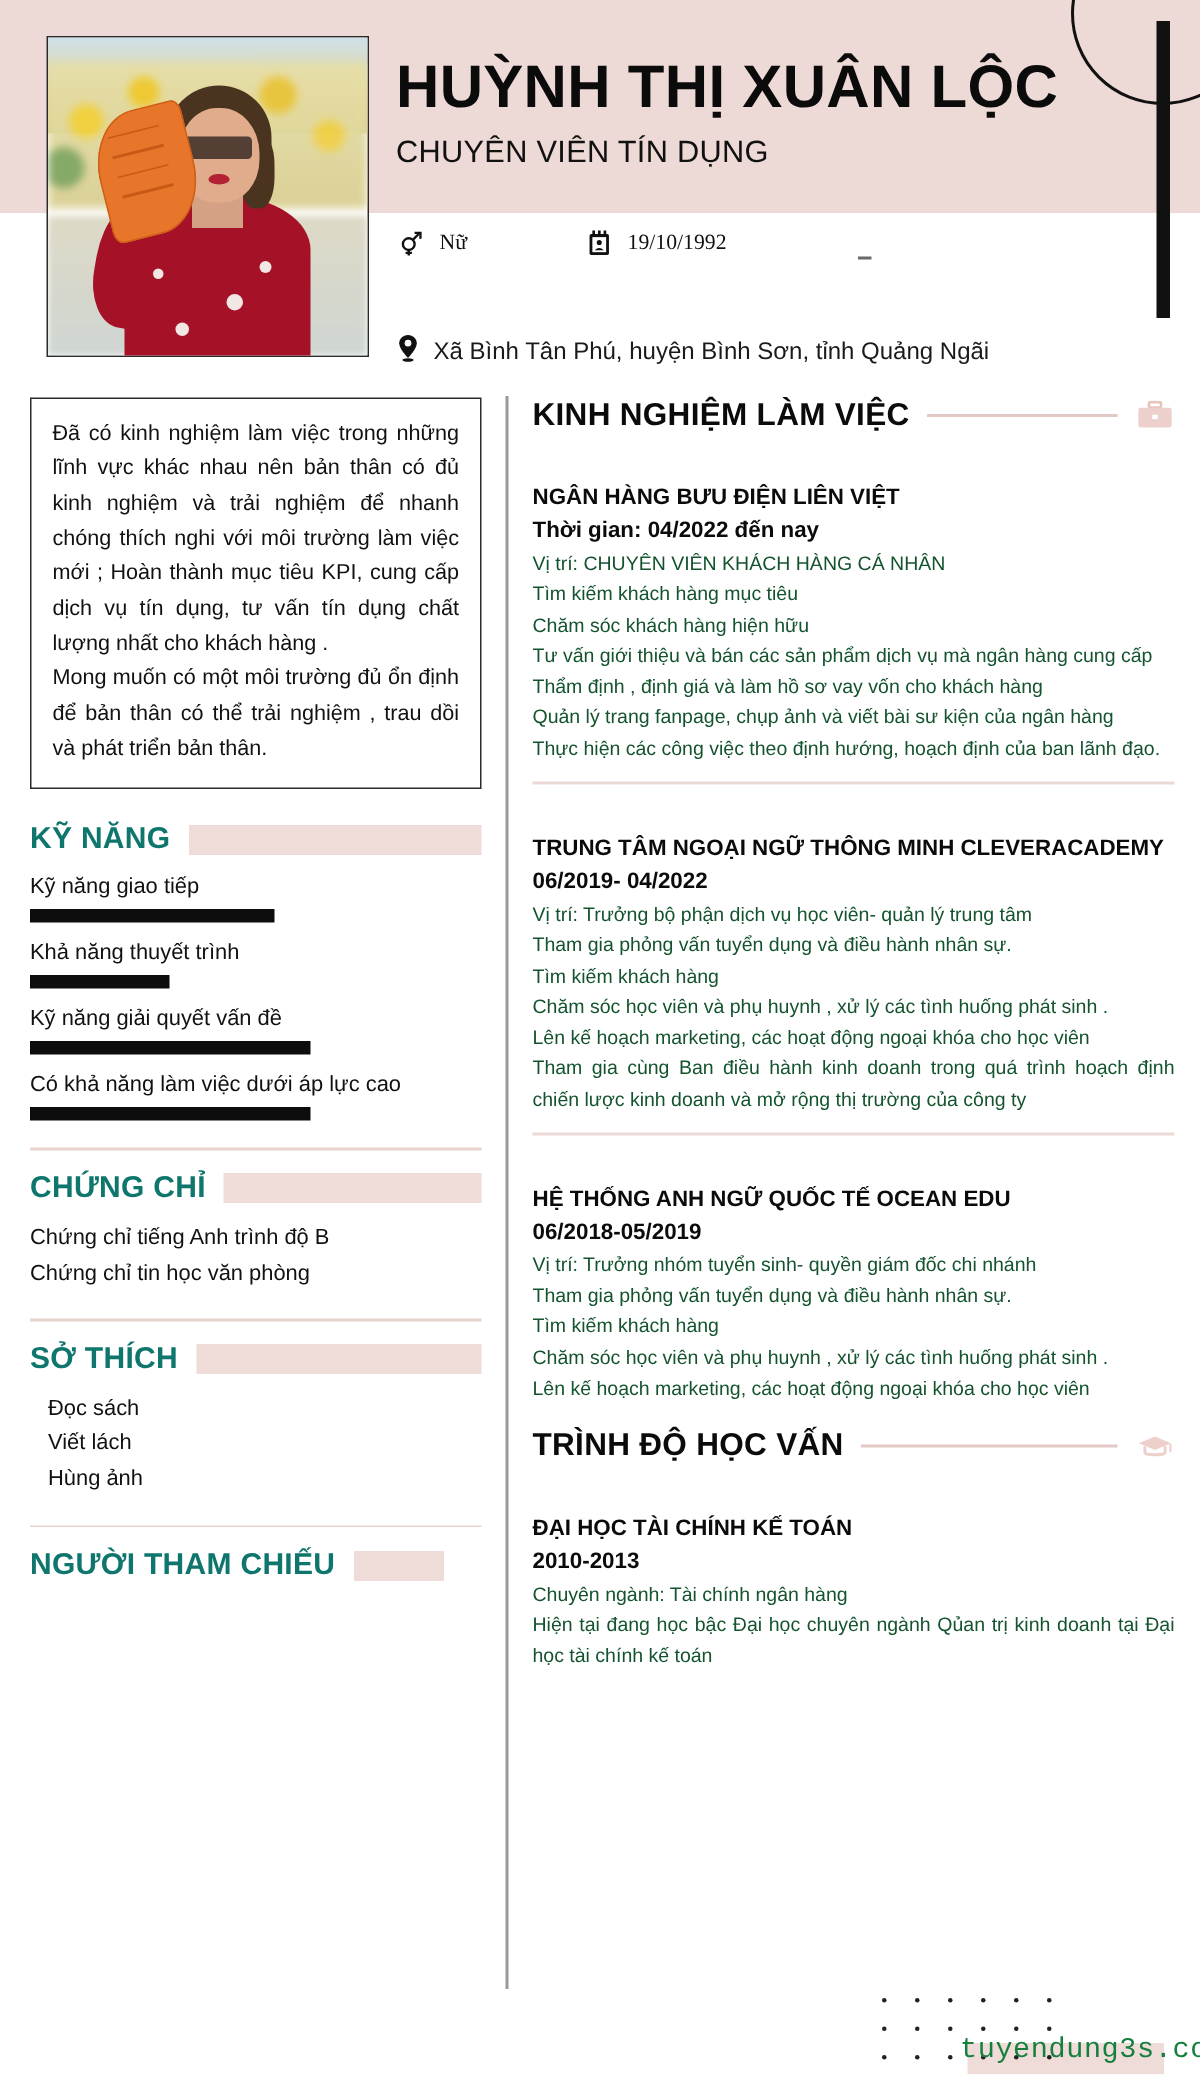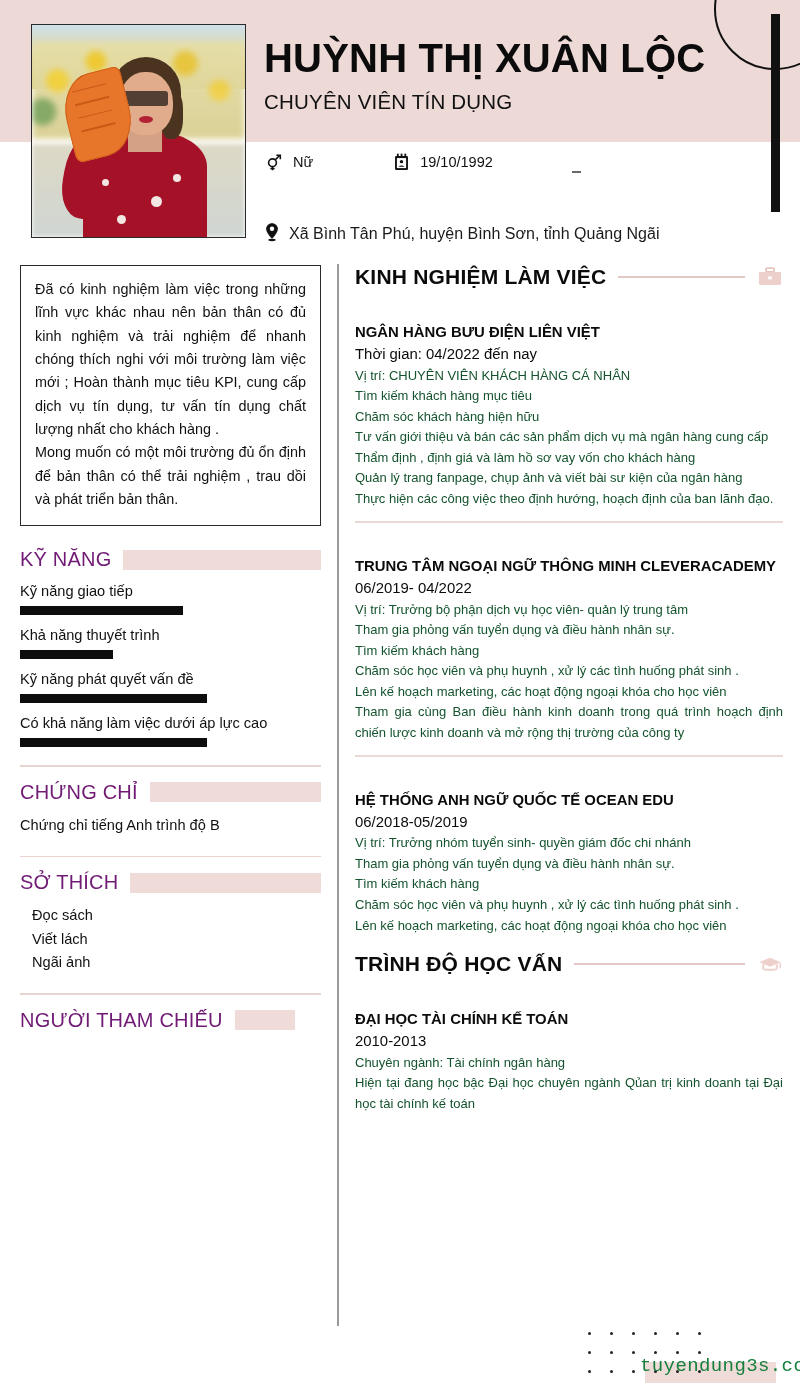--- a/index.html
+++ b/index.html
@@ -79,21 +79,21 @@
     font-size: 40px; font-weight: 700; letter-spacing: .2px;
     line-height: 1; color: #0b0b0b; white-space: nowrap;
   }
   .job-title {
     font-size: 20.5px; font-weight: 400; color: #111;
     margin-top: 12px; letter-spacing: .2px; white-space: nowrap;
   }
 
   
   .contact { position: absolute; left: 264px; top: 152px; width: 520px; }
-  .c-row { display: flex; align-items: flex-start; gap: 0; }
+  .c-row { display: flex; align-items: flex-start; gap: 0; font-family: Liberation Serif, serif; }
   .c-item { display: flex; align-items: center; gap: 9px; }
   .c-item .ico { width: 20px; height: 20px; display:flex; align-items:center; justify-content:center; flex:0 0 20px; }
   .c-item .txt { font-size: 14.5px; color: #111; }
   .c-gap { width: 78px; }
   .c-addr { margin-top: 50px; display:flex; align-items:center; gap: 9px; }
   .dash-artifact { position:absolute; left:308px; top:19px; width:9px; height:2px; background:#6a6a6a; }
 
   
   .col-divider { position: absolute; left: 337px; top: 264px; width: 1.6px; height: 1062px; background: #9a9a9a; }
 
@@ -102,21 +102,21 @@
 
   .summary-box {
     border: 1.3px solid #2a2a2a; padding: 12px 14px 14px 14px;
     font-size: 14.4px; line-height: 1.62; text-align: justify; color:#111;
   }
   .summary-box p + p { margin-top: 0; }
 
   .sec { margin-top: 22px; }
   .sec-head { display: flex; align-items: center; gap: 12px; }
   .sec-title {
-    font-size: 20px; font-weight: 400; letter-spacing: .2px; color: #701a75; white-space: nowrap;
+    font-size: 20px; font-weight: 700; letter-spacing: .2px; color: #0f766e; white-space: nowrap;
   }
   .sec-accent { height: 20px; background: #EFDCD9; flex: 1 1 auto; }
   .pink-rule { height: 1.6px; background: #E8D3CF; margin: 18px 0 0 0; }
 
   .skill { margin-top: 12px; }
   .skill-name { font-size: 14.6px; color:#111; }
   .skill-track { margin-top: 7px; height: 9px; width: 100%; }
   .skill-fill { height: 9px; background: #0d0d0d; }
 
   .plain-line { font-size: 14.6px; color: #111; line-height: 1.62; }
@@ -126,21 +126,21 @@
   
   .right { position: absolute; left: 355px; top: 265px; width: 428px; }
   .rsec-head { display: flex; align-items: center; gap: 12px; }
   .rsec-title { font-size: 21px; font-weight: 700; color: #0b0b0b; white-space: nowrap; letter-spacing:.2px; }
   .rsec-rule { flex: 1 1 auto; height: 1.4px; background: #E3C9C5; }
   .rsec-ico { flex: 0 0 26px; width: 26px; height: 22px; display:flex; align-items:center; justify-content:center; }
 
   .job { margin-top: 8px; }
   .job-sep { height: 1.4px; background: #EBD9D5; margin: 12px 0 10px 0; }
   .job-org { font-size: 14.9px; font-weight: 700; color:#0b0b0b; line-height:1.5;margin-top:32px; }
-  .job-time { font-size: 14.9px; font-weight: 400; color:#0b0b0b; line-height:1.5; }
+  .job-time { font-size: 14.9px; font-weight: 700; color:#0b0b0b; line-height:1.5; }
   .job-line { font-size: 13px; color:#14532d; line-height: 1.58; text-align: justify; }
 
   .edu-sec { margin-top: 16px; }
 
   
   .dots { position:absolute; left: 588px; top: 1332px; width: 130px; height: 50px; }
   .dots i { position:absolute; width:3.4px; height:3.4px; background:#222; border-radius:50%; display:block; }
   .pink-foot { position:absolute; left: 645px; top: 1362px; width: 131px; height: 21px; background:#EFDCD9; }
   .watermark {
     position:absolute; left: 640px; top: 1355px;
@@ -254,21 +254,21 @@
           <div class="skill-fill" style="width: 54%;"></div>
         </div>
       </div>
       <div class="skill">
         <div class="skill-name">Khả năng thuyết trình</div>
         <div class="skill-track">
           <div class="skill-fill" style="width: 31%;"></div>
         </div>
       </div>
       <div class="skill">
-        <div class="skill-name">Kỹ năng phát quyết vấn đề</div>
+        <div class="skill-name">Kỹ năng giải quyết vấn đề</div>
         <div class="skill-track">
           <div class="skill-fill" style="width: 62%;"></div>
         </div>
       </div>
       <div class="skill">
         <div class="skill-name">Có khả năng làm việc dưới áp lực cao</div>
         <div class="skill-track">
           <div class="skill-fill" style="width: 62%;"></div>
         </div>
       </div>
@@ -276,34 +276,35 @@
 
     <div class="pink-rule"></div>
 
     <div class="sec" style="margin-top:14px">
       <div class="sec-head">
         <span class="sec-title">CHỨNG CHỈ</span>
         <span class="sec-accent"></span>
       </div>
       <div style="margin-top:10px">
         <div class="plain-line">Chứng chỉ tiếng Anh trình độ B</div>
+        <div class="plain-line">Chứng chỉ tin học văn phòng</div>
       </div>
     </div>
 
     <div class="pink-rule"></div>
 
     <div class="sec" style="margin-top:14px">
       <div class="sec-head">
         <span class="sec-title">SỞ THÍCH</span>
         <span class="sec-accent"></span>
       </div>
       <div style="margin-top:10px">
         <div class="plain-line indent">Đọc sách</div>
         <div class="plain-line indent">Viết lách</div>
-        <div class="plain-line indent">Ngãi ảnh</div>
+        <div class="plain-line indent">Hùng ảnh</div>
       </div>
     </div>
 
     <div class="pink-rule"></div>
 
     <div class="sec" style="margin-top:14px">
       <div class="sec-head">
         <span class="sec-title">NGƯỜI THAM CHIẾU</span>
         <span class="sec-accent" style="flex:0 0 60px"></span>
       </div>

